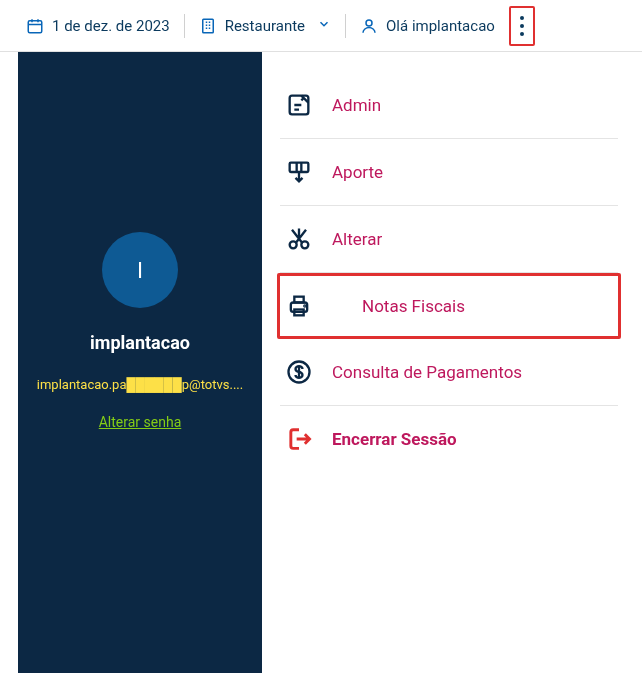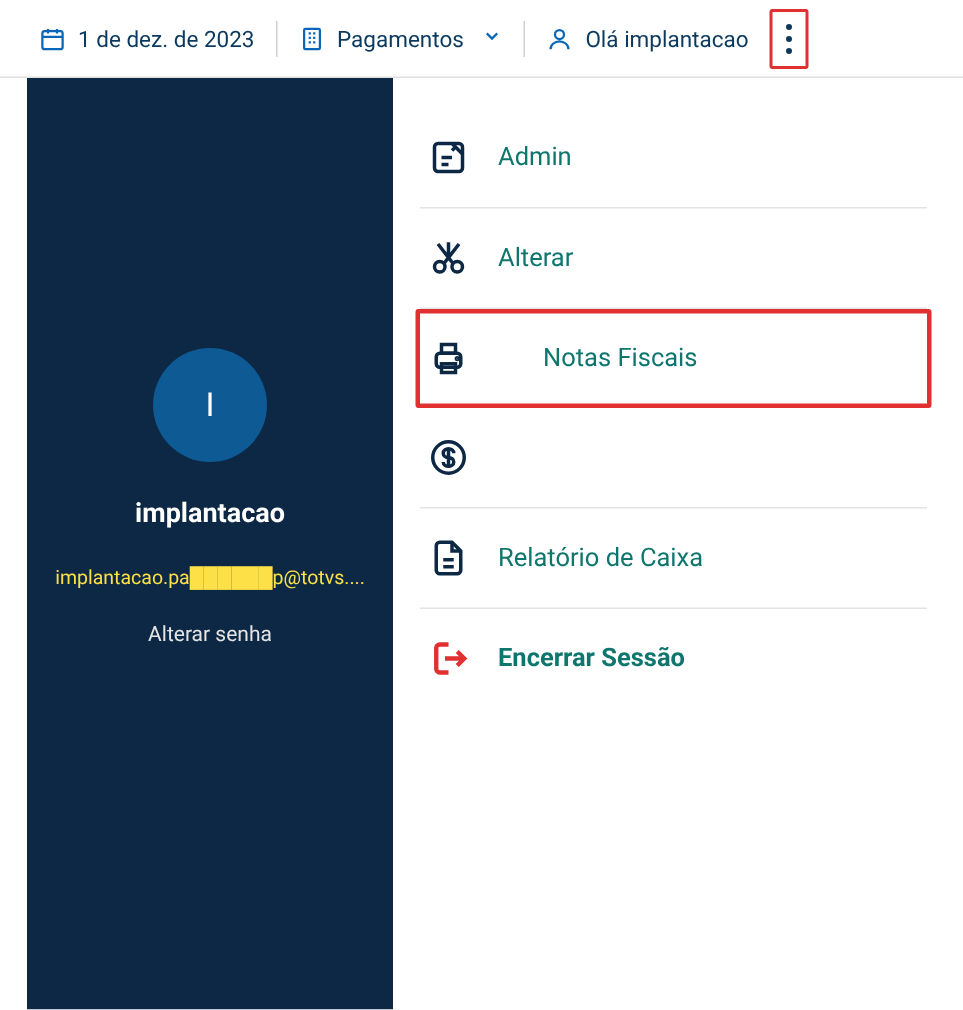--- a/index.html
+++ b/index.html
@@ -112,37 +112,38 @@
       font-weight: 700;
       margin-bottom: 24px;
     }
     .email {
       font-size: 13px;
       color: #fde047;
       margin-bottom: 22px;
     }
     .change-pw {
       font-size: 14px;
-      color: #e5e5e5;
+      color: #84cc16;
+      text-decoration: underline;
       cursor: pointer;
     }
     .menu {
       flex: 1;
       background: #fff;
       padding: 20px 24px 0 18px;
     }
     .menu-item {
       display: flex;
       align-items: center;
       gap: 18px;
       padding: 18px 8px 18px 4px;
       border-bottom: 1px solid #e4e4e4;
       cursor: pointer;
       font-size: 17px;
-      color: #0f766e;
+      color: #be185d;
     }
     .menu-item.highlighted {
       border: 3px solid #e03030;
       border-radius: 2px;
       padding: 15px 5px 15px 4px;
       margin: 0 -3px;
       gap: 48px;
     }
     .menu-item:last-child {
       border-bottom: none;
@@ -178,21 +179,21 @@
     <span>1 de dez. de 2023</span>
   </div>
   <div class="top-sep"></div>
   <div class="top-item">
     <span class="top-icon">
       <svg viewBox="0 0 24 24" fill="none" stroke="currentColor" stroke-width="2">
           <rect x="5" y="3" width="14" height="18" rx="1"></rect>
           <path d="M9 7h2M13 7h2M9 11h2M13 11h2M9 15h2M13 15h2"></path>
         </svg>
     </span>
-    <span>Pagamentos</span>
+    <span>Restaurante</span>
     <span class="chevron">
       <svg width="14" height="14" viewBox="0 0 24 24" fill="none" stroke="currentColor" stroke-width="2.5">
           <path d="M6 9l6 6 6-6"></path>
         </svg>
     </span>
   </div>
   <div class="top-sep"></div>
   <div class="top-item">
     <span class="top-icon">
       <svg viewBox="0 0 24 24" fill="none" stroke="currentColor" stroke-width="2">
@@ -228,20 +229,30 @@
             <rect x="4" y="4" width="16" height="16" rx="2"></rect>
             <path d="M14 4l6 6M14 8l2-2"></path>
             <path d="M8 12h6M8 16h4"></path>
           </svg>
       </span>
       <span>Admin</span>
     </div>
     <div class="menu-item">
       <span class="menu-icon">
         <svg viewBox="0 0 24 24" fill="none" stroke="currentColor" stroke-width="2">
+            <rect x="4" y="4" width="16" height="8" rx="1"></rect>
+            <path d="M10 4v8M14 4v8"></path>
+            <path d="M12 12v8M9 17l3 3 3-3"></path>
+          </svg>
+      </span>
+      <span>Aporte</span>
+    </div>
+    <div class="menu-item">
+      <span class="menu-icon">
+        <svg viewBox="0 0 24 24" fill="none" stroke="currentColor" stroke-width="2">
             <circle cx="7" cy="17" r="3"></circle>
             <circle cx="17" cy="17" r="3"></circle>
             <path d="M9.5 15L18 4M14.5 15L6 4M12 11v-7M11 4h2"></path>
           </svg>
       </span>
       <span>Alterar</span>
     </div>
     <div class="menu-item highlighted">
       <span class="menu-icon">
         <svg viewBox="0 0 24 24" fill="none" stroke="currentColor" stroke-width="2">
@@ -253,29 +264,21 @@
       </span>
       <span>Notas Fiscais</span>
     </div>
     <div class="menu-item">
       <span class="menu-icon">
         <svg viewBox="0 0 24 24" fill="none" stroke="currentColor" stroke-width="2">
             <circle cx="12" cy="12" r="9"></circle>
             <path d="M12 7v10M15 9.5c0-1.5-1.5-2.5-3-2.5s-3 1-3 2.5 1.5 2.5 3 2.5 3 1 3 2.5-1.5 2.5-3 2.5-3-1-3-2.5"></path>
           </svg>
       </span>
-    </div>
-    <div class="menu-item">
-      <span class="menu-icon">
-        <svg viewBox="0 0 24 24" fill="none" stroke="currentColor" stroke-width="2">
-            <path d="M14 3H7a2 2 0 00-2 2v14a2 2 0 002 2h10a2 2 0 002-2V8l-5-5z"></path>
-            <path d="M14 3v5h5M9 13h6M9 17h6"></path>
-          </svg>
-      </span>
-      <span>Relatório de Caixa</span>
+      <span>Consulta de Pagamentos</span>
     </div>
     <div class="menu-item logout">
       <span class="menu-icon">
         <svg viewBox="0 0 24 24" fill="none" stroke="currentColor" stroke-width="2.5">
             <path d="M12 4H7a2 2 0 00-2 2v12a2 2 0 002 2h5"></path>
             <path d="M10 12h10M17 8l4 4-4 4"></path>
           </svg>
       </span>
       <span>Encerrar Sessão</span>
     </div>

